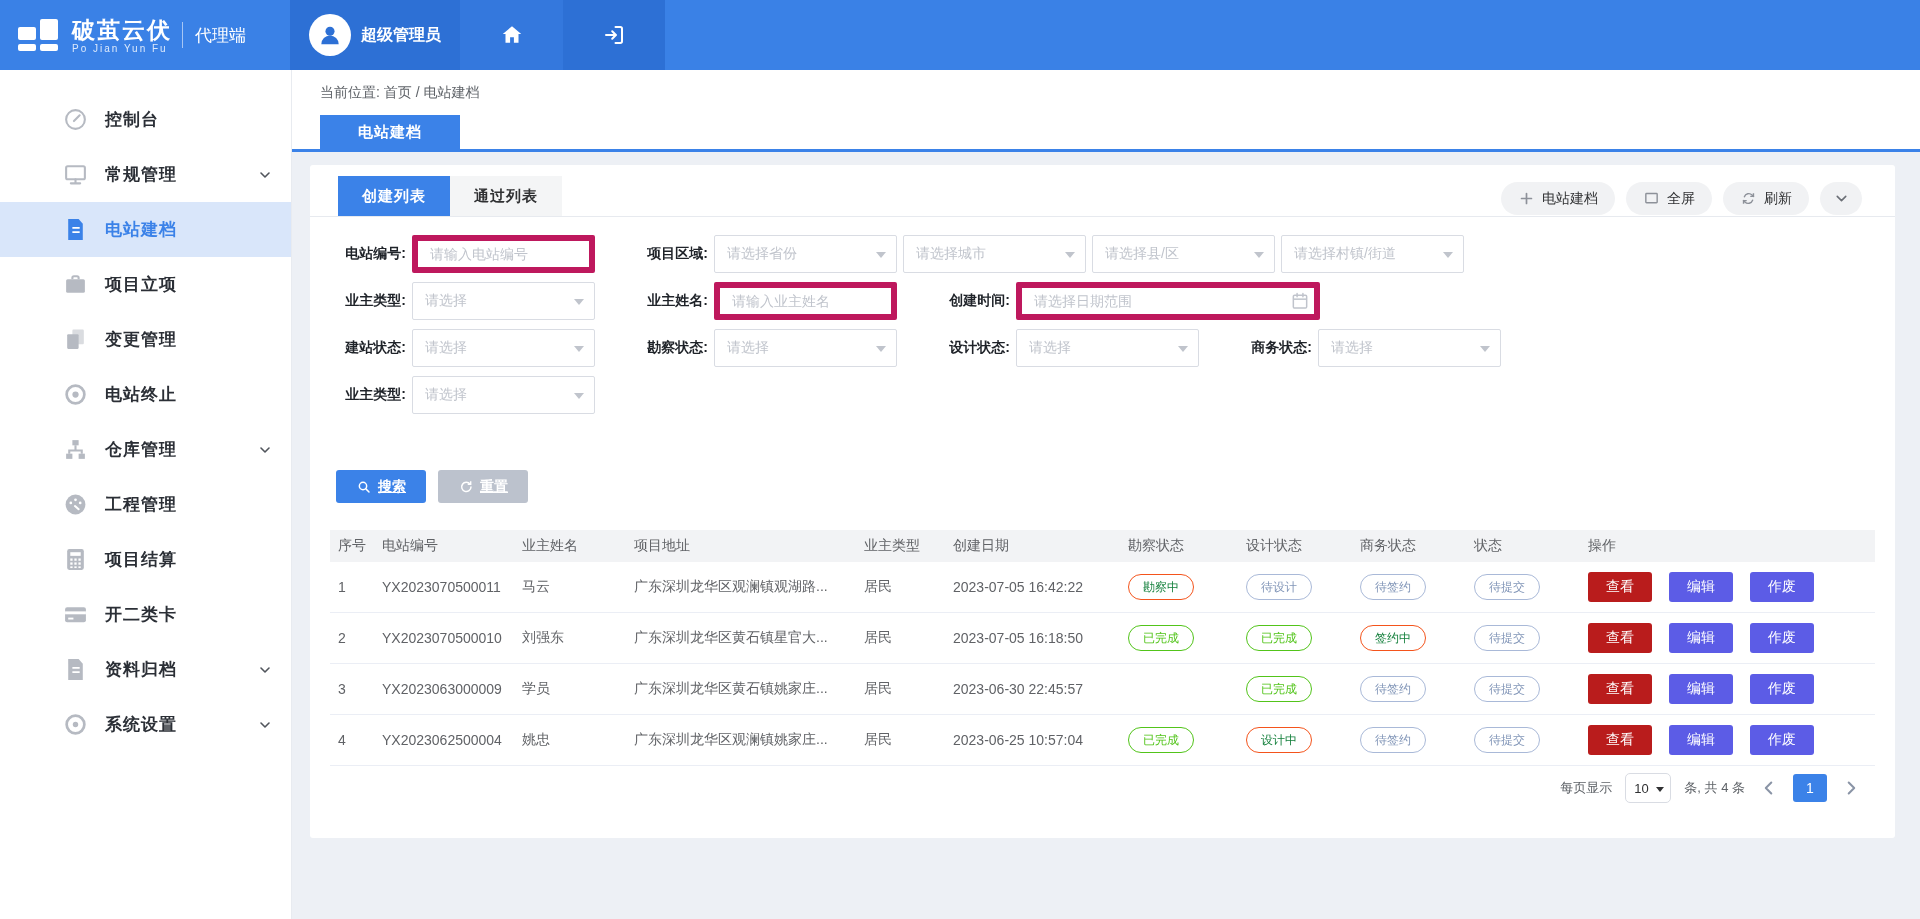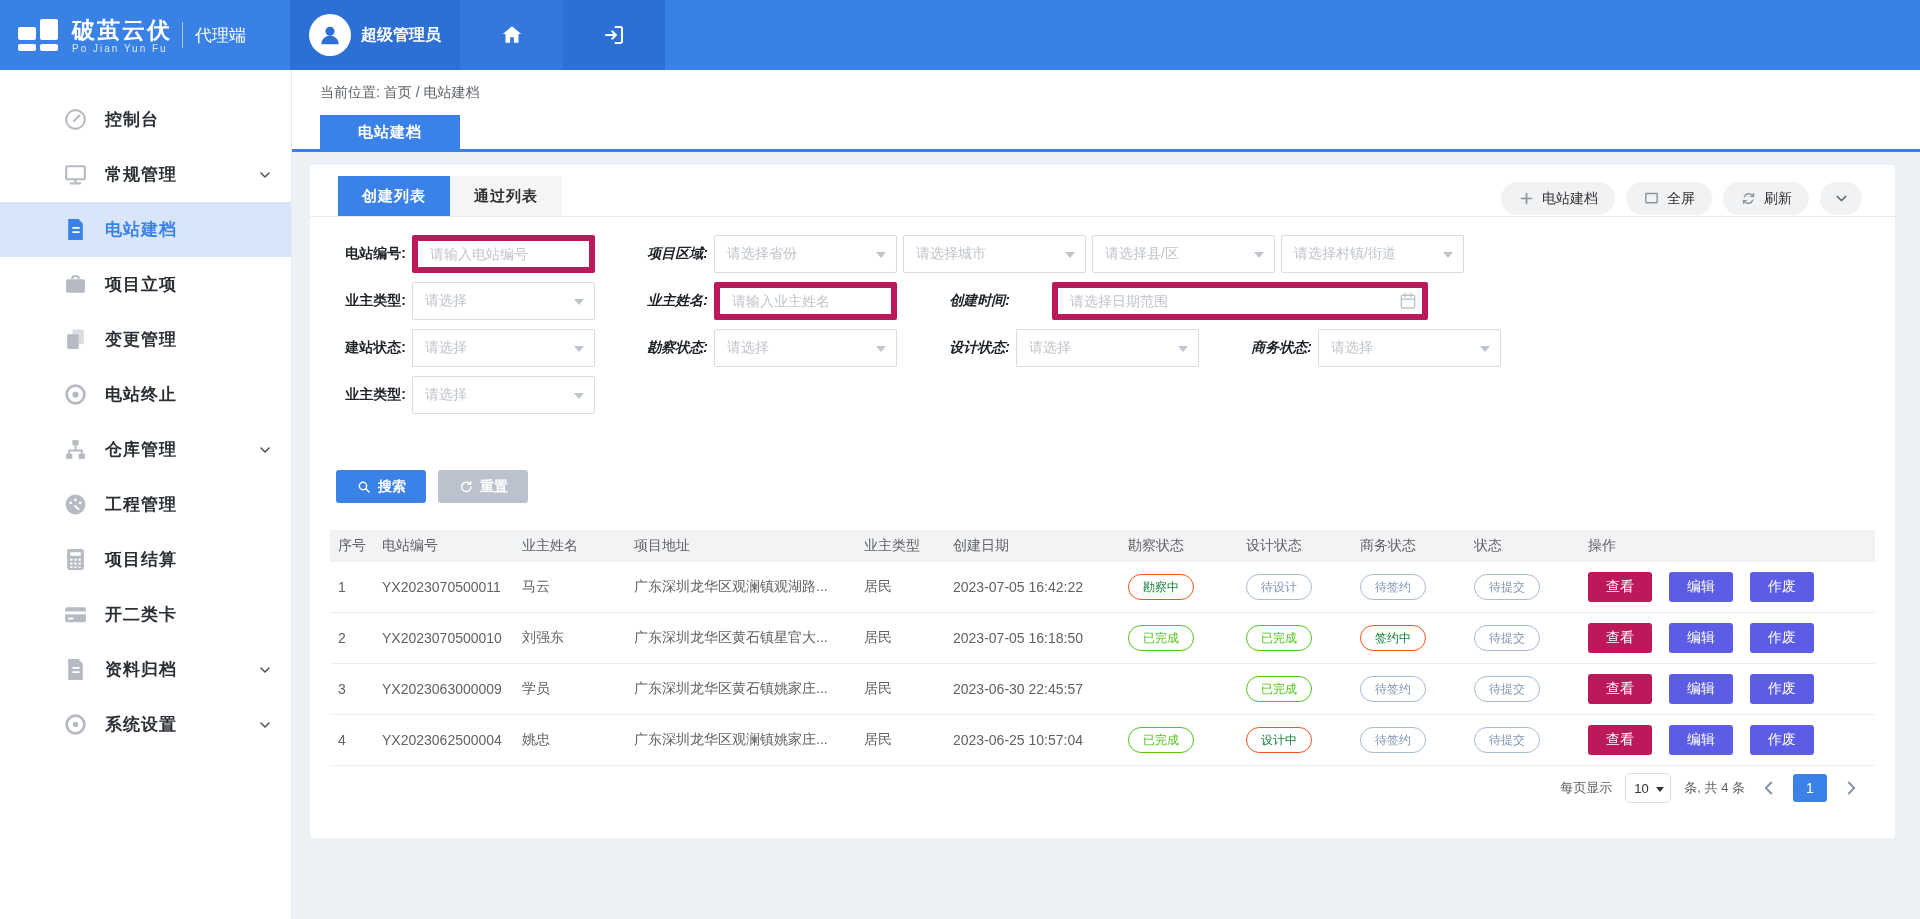--- a/index.html
+++ b/index.html
@@ -56,53 +56,53 @@
   .head-line { position:absolute; left:0; right:0; top:51px; height:1px; background:#e7eaef; }
   .toolbar { position:absolute; right:33px; top:17px; display:flex; gap:11px; }
   .tbtn { height:33px; border-radius:17px; background:#f1f2f4; border:none; display:flex; align-items:center; gap:7px; padding:0 17px; font-size:14px; color:#303133; cursor:pointer; }
   .tbtn svg { width:17px; height:17px; }
   .tbtn.round { width:42px; padding:0; justify-content:center; }
 
   
   .filters { position:absolute; left:28px; top:70px; }
   .f-row { display:flex; height:38px; margin-bottom:9px; align-items:center; }
   .f-label { width:68px; text-align:right; font-size:14px; font-weight:bold; color:#1f2329; margin-right:6px; white-space:nowrap; }
-  .f-gap { margin-left:45px;font-style:italic; }
+  .f-gap { margin-left:45px; }
   .input { width:183px; height:38px; border:6px solid #be185d; border-radius:2px; padding:0 12px; font-size:14px; color:#303133; outline:none; font-family:"Liberation Sans", sans-serif; }
   .input::placeholder { color:#c0c4cc; }
-  .input.date { width:376px; padding-right:28px;margin-left:36px; }
+  .input.date { width:304px; padding-right:28px; }
   .select { position:relative; width:183px; height:38px; border:1px solid #d9dce3; border-radius:2px; display:flex; align-items:center; padding:0 26px 0 12px; cursor:pointer; background:#fff; }
   .select .ph { font-size:14px; color:#c0c4cc; white-space:nowrap; overflow:hidden; }
   .caret { position:absolute; right:10px; top:16px; width:0; height:0; border-left:5px solid transparent; border-right:5px solid transparent; border-top:6px solid #c0c4cc; }
   .sel-gap { margin-left:6px; }
   .date-wrap { position:relative; }
   .date-wrap svg { position:absolute; right:10px; top:9px; width:20px; height:20px; }
 
   
   .btn-row { position:absolute; left:26px; top:305px; display:flex; gap:12px; }
-  .btn { height:33px; width:90px; border:none; border-radius:3px; color:#fff; font-size:14px; font-weight:bold; display:flex; align-items:center; justify-content:center; gap:6px; cursor:pointer; }
+  .btn { height:33px; width:90px; border:none; border-radius:3px; color:#fff; font-size:14px; font-weight:bold; display:flex; align-items:center; justify-content:center; gap:6px; cursor:pointer;text-decoration:underline; }
   .btn svg { width:16px; height:16px; }
   .btn.search { background:#3b82e8; }
   .btn.reset { background:#bcc2cd; }
 
   
   .tablezone { position:absolute; left:20px; right:20px; top:365px; }
   .trow { display:flex; align-items:center; }
   .thead { height:32px; background:#f2f3f5; color:#606266; font-size:14px; }
   .tbody-row { height:51px; border-bottom:1px solid #ebeef5; color:#606266; font-size:14px; background:#fff; }
   .cell { padding-left:8px; white-space:nowrap; overflow:hidden; }
   .c1{width:44px}.c2{width:140px}.c3{width:112px}.c4{width:230px}.c5{width:89px}.c6{width:175px}
   .c7{width:118px}.c8{width:114px}.c9{width:114px}.c10{width:114px}.c11{flex:1}
   .pill { display:inline-block; min-width:66px; padding:0 10px; height:26px; line-height:24px; border:1px solid; border-radius:13px; font-size:12px; text-align:center; background:#fff; }
   .pill:empty { display:none; }
   .pill.warn { color:#15803d; border-color:#f4541c; }
   .pill.done { color:#52c41a; border-color:#52c41a; }
   .pill.pending { color:#8296b8; border-color:#a9b9d8; }
   .abtn { width:64px; height:30px; border:none; border-radius:3px; color:#fff; font-size:14px; margin-right:13px; cursor:pointer; }
-  .abtn.view { background:#be185d; }
+  .abtn.view { background:#b91c1c; }
   .abtn.edit, .abtn.void { background:#5c5ce6; }
 
   
   .pagination { position:absolute; right:33px; top:608px; display:flex; align-items:center; gap:13px; font-size:13px; color:#5f6368; }
   .pp-select { position:relative; width:46px; height:30px; border:1px solid #d9dce3; border-radius:5px; display:flex; align-items:center; padding-left:8px; font-size:13px; color:#303133; cursor:pointer; }
   .pp-select .pcaret { position:absolute; right:6px; top:13px; width:0; height:0; border-left:4px solid transparent; border-right:4px solid transparent; border-top:5px solid #303133; }
   .pg-arrow { width:22px; height:22px; color:#8a94a6; cursor:pointer; }
   .pg-page { width:34px; height:28px; background:#3b82e8; border-radius:3px; color:#fff; font-size:14px; display:flex; align-items:center; justify-content:center; cursor:pointer; }
 </style>
 </head>

